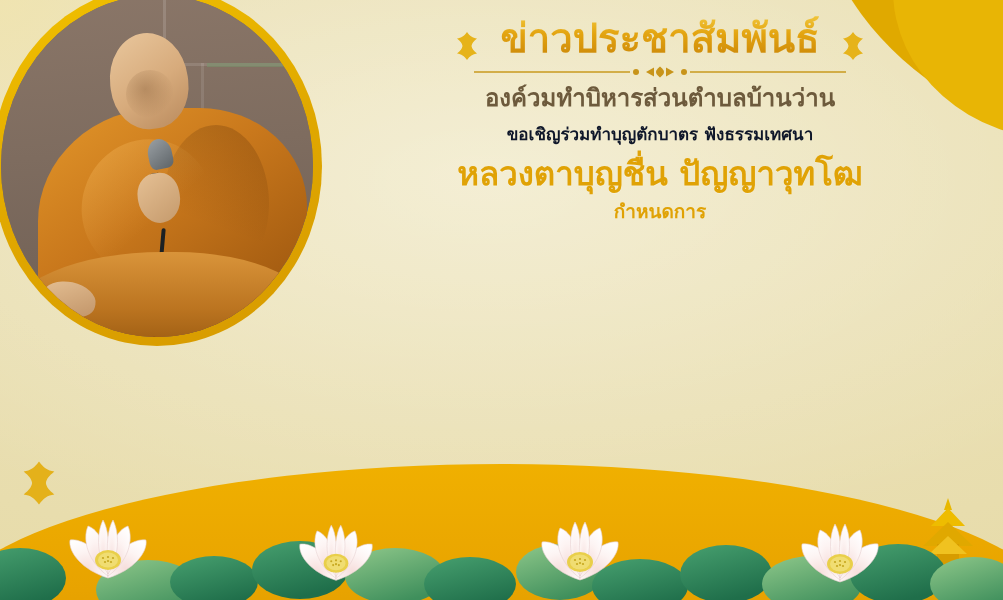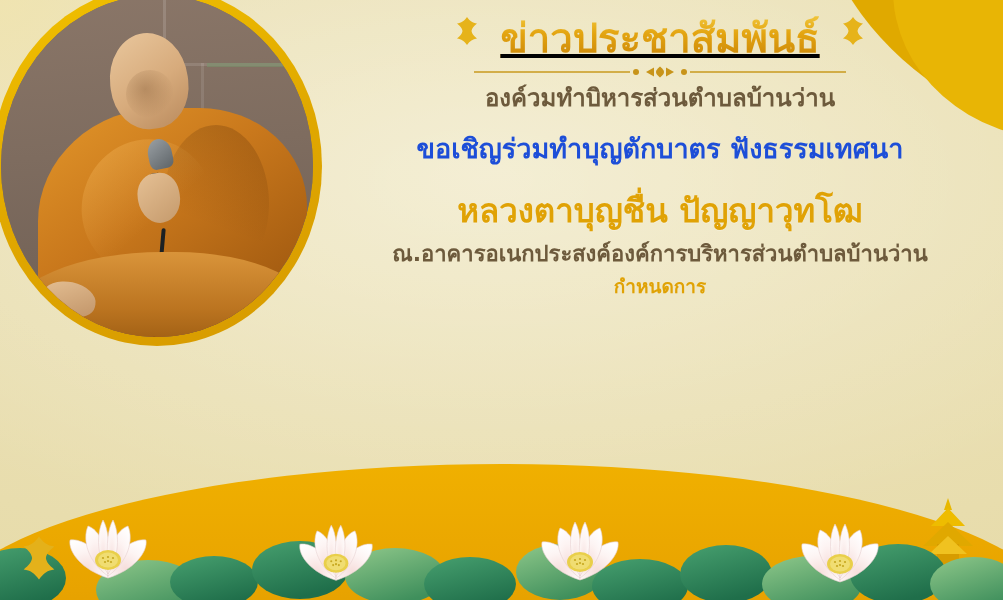--- a/index.html
+++ b/index.html
@@ -164,24 +164,23 @@
   
   .header{
     position:absolute;
     left:330px; top:16px;
     width:660px;
     text-align:center;
   }
 
   .title-row{
     display:flex;
-    align-items:flex-start;
+    align-items:flex-end;
     justify-content:center;
     gap:18px;
-    text-decoration:underline;
   }
   .quatrefoil{
     width:30px; height:30px;
     flex:0 0 auto;
     position:relative;
   }
   .quatrefoil svg{ display:block; }
 
   .main-title{
     font-size:40px;
@@ -203,28 +202,28 @@
   .title-rule svg{ display:block; }
 
   .subtitle{
     margin-top:4px;
     font-size:24px;
     font-weight:bold;
     color:#6d5a3c;
     line-height:1.3;
   }
   .invite-line{
-    margin-top:17px;
-    font-size:27px;
-    font-weight:bold;
-    color:#1d4ed8;
+    margin-top:9px;
+    font-size:17px;
+    font-weight:bold;
+    color:#0f172a;
     line-height:1.3;
   }
   .monk-name{
-    margin-top:24px;
+    margin-top:8px;
     font-size:33px;
     font-weight:bold;
     color:#e0a205;
     line-height:1.25;
     text-shadow:0 1px 0 rgba(255,255,255,.25);
   }
   .venue-line{
     margin-top:9px;
     font-size:22px;
     font-weight:bold;
@@ -338,21 +337,20 @@
         <path d="M176 7 L184 2.5 L184 11.5 Z" fill="#c8941a"></path>
         <path d="M204 7 L196 2.5 L196 11.5 Z" fill="#c8941a"></path>
         <path d="M190 1.5 C193 4 194 5.5 194 7 C194 8.5 193 10 190 12.5
                  C187 10 186 8.5 186 7 C186 5.5 187 4 190 1.5 Z" fill="#c8941a"></path>
       </svg>
     </div>
 
     <div class="subtitle">องค์วมทำบิหารส่วนตำบลบ้านว่าน</div>
     <div class="invite-line">ขอเชิญร่วมทำบุญตักบาตร ฟังธรรมเทศนา</div>
     <div class="monk-name">หลวงตาบุญชื่น ปัญญาวุทโฒ</div>
-    <div class="venue-line">ณ.อาคารอเนกประสงค์องค์การบริหารส่วนตำบลบ้านว่าน</div>
     <div class="agenda-label">กำหนดการ</div>
   </div>
 
   <div class="edge-orn fg">
     <svg width="46" height="46" viewBox="0 0 30 30">
       <path d="M15 1 C18 5 20.5 7 25 7.5 C21.5 10.5 20 12 19.5 15
                C20 18 21.5 19.5 25 22.5 C20.5 23 18 25 15 29
                C12 25 9.5 23 5 22.5 C8.5 19.5 10 18 10.5 15
                C10 12 8.5 10.5 5 7.5 C9.5 7 12 5 15 1 Z" fill="#e4b11a"></path>
     </svg>

